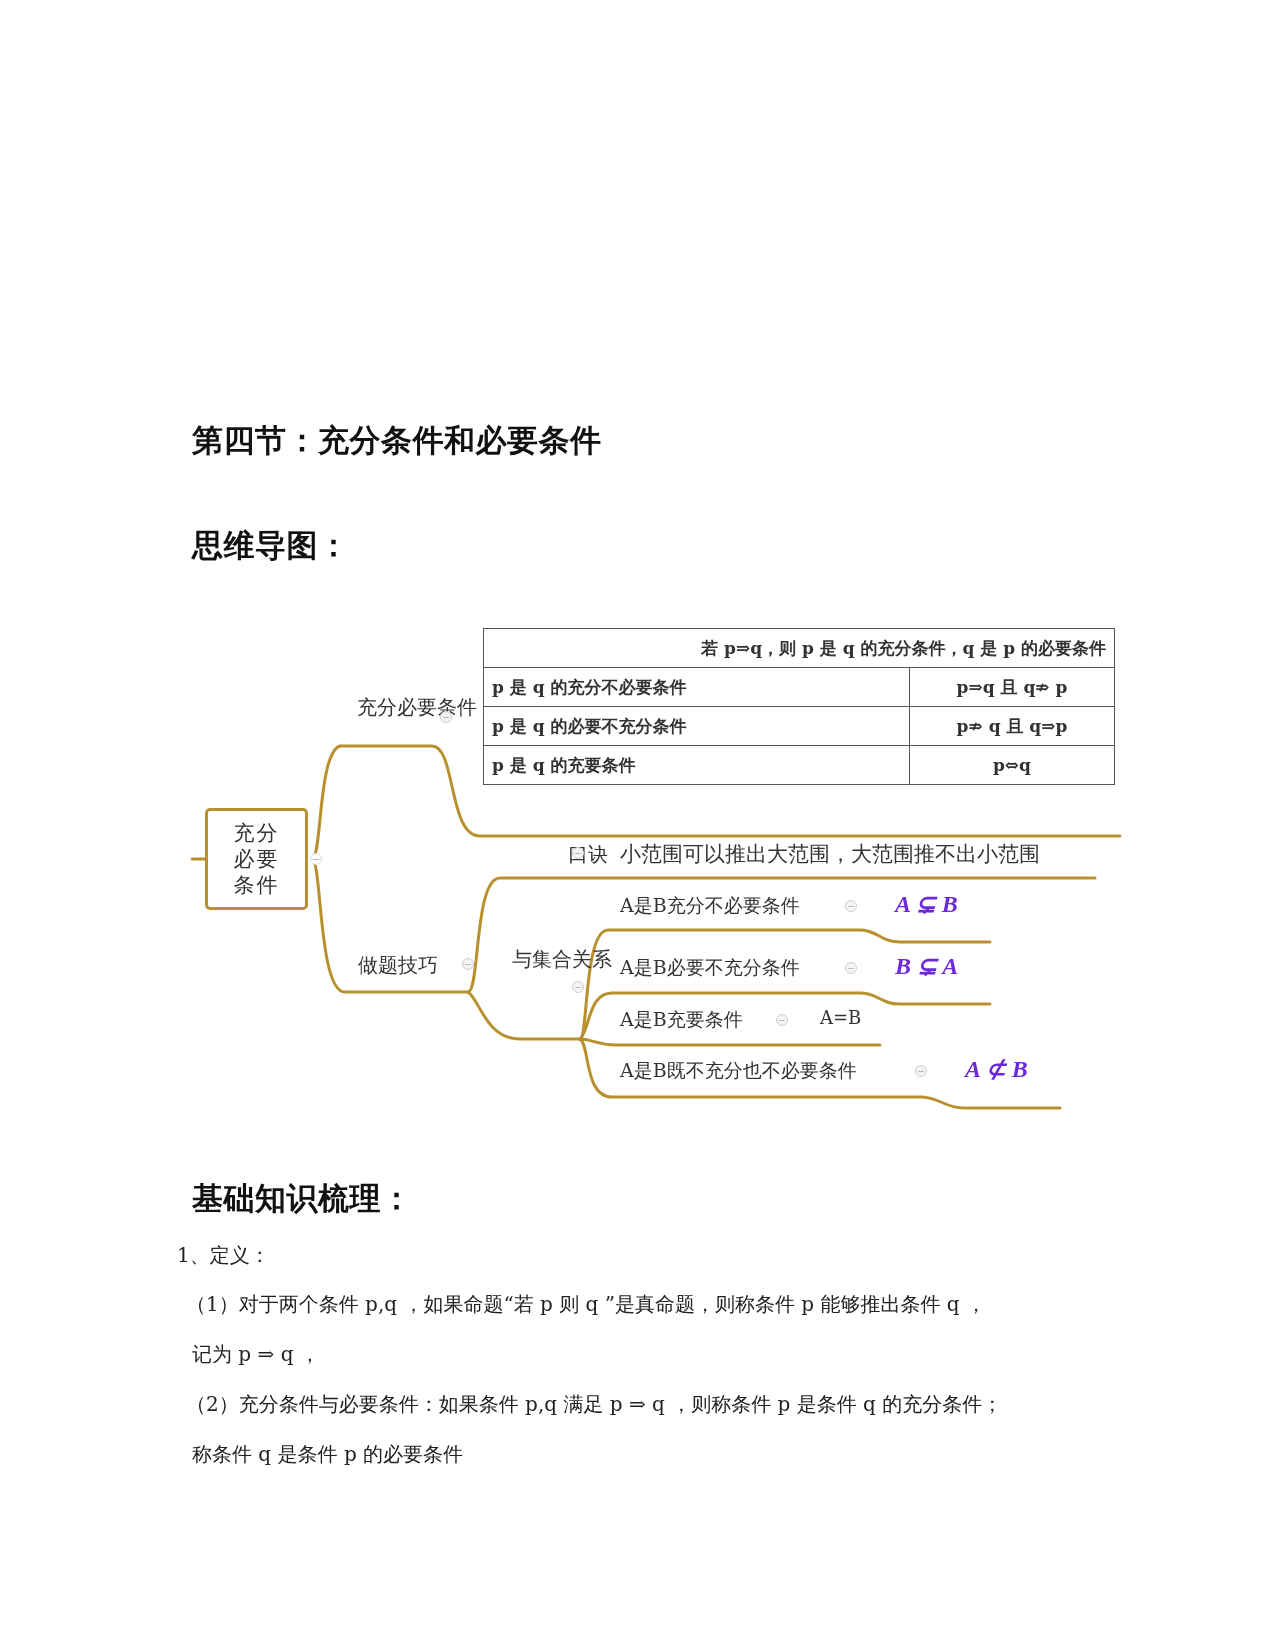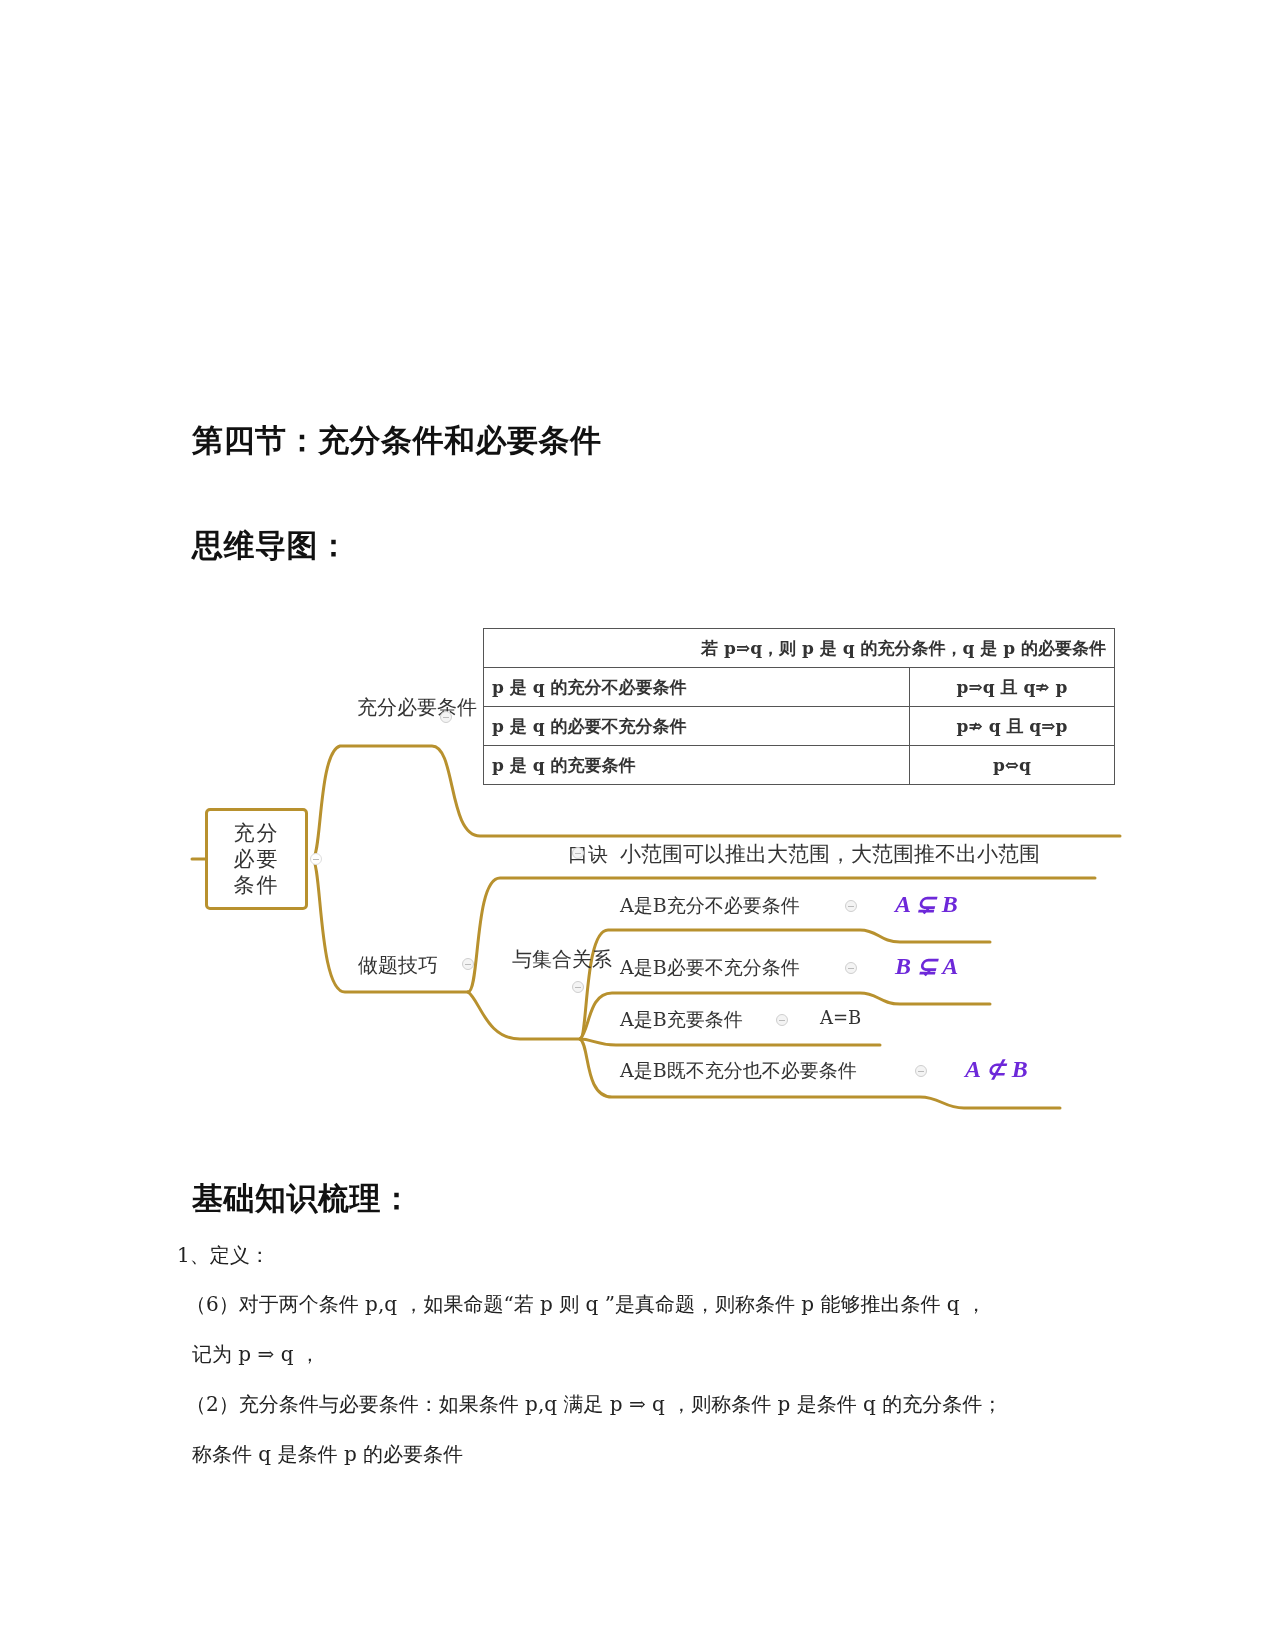--- a/index.html
+++ b/index.html
@@ -102,16 +102,16 @@
   <div class="knob" style="left:776px; top:1014px;"></div>
   <div class="leaf" style="left:820px; top:1007px; font-size:18px;">A=B</div>
 
   <div class="leaf" style="left:620px; top:1058px;">A是B既不充分也不必要条件</div>
   <div class="knob" style="left:915px; top:1065px;"></div>
   <div class="set" style="left:965px; top:1055px;">A ⊄ B</div>
 </div>
 
 <div class="abs h1" style="left:192px; top:1178px;font-family:Liberation Mono, monospace;">基础知识梳理：</div>
 <div class="abs body-text" style="left:177px; top:1242px;">1、定义：</div>
-<div class="abs body-text" style="left:186px; top:1291px;">（6）对于两个条件 p,q ，如果命题“若 p 则 q ”是真命题，则称条件 p 能够推出条件 q ，</div>
+<div class="abs body-text" style="left:186px; top:1291px;">（1）对于两个条件 p,q ，如果命题“若 p 则 q ”是真命题，则称条件 p 能够推出条件 q ，</div>
 <div class="abs body-text" style="left:192px; top:1341px;">记为 p ⇒ q ，</div>
 <div class="abs body-text" style="left:186px; top:1391px;">（2）充分条件与必要条件：如果条件 p,q 满足 p ⇒ q ，则称条件 p 是条件 q 的充分条件；</div>
 <div class="abs body-text" style="left:192px; top:1441px;">称条件 q 是条件 p 的必要条件</div>
 
 </body></html>

